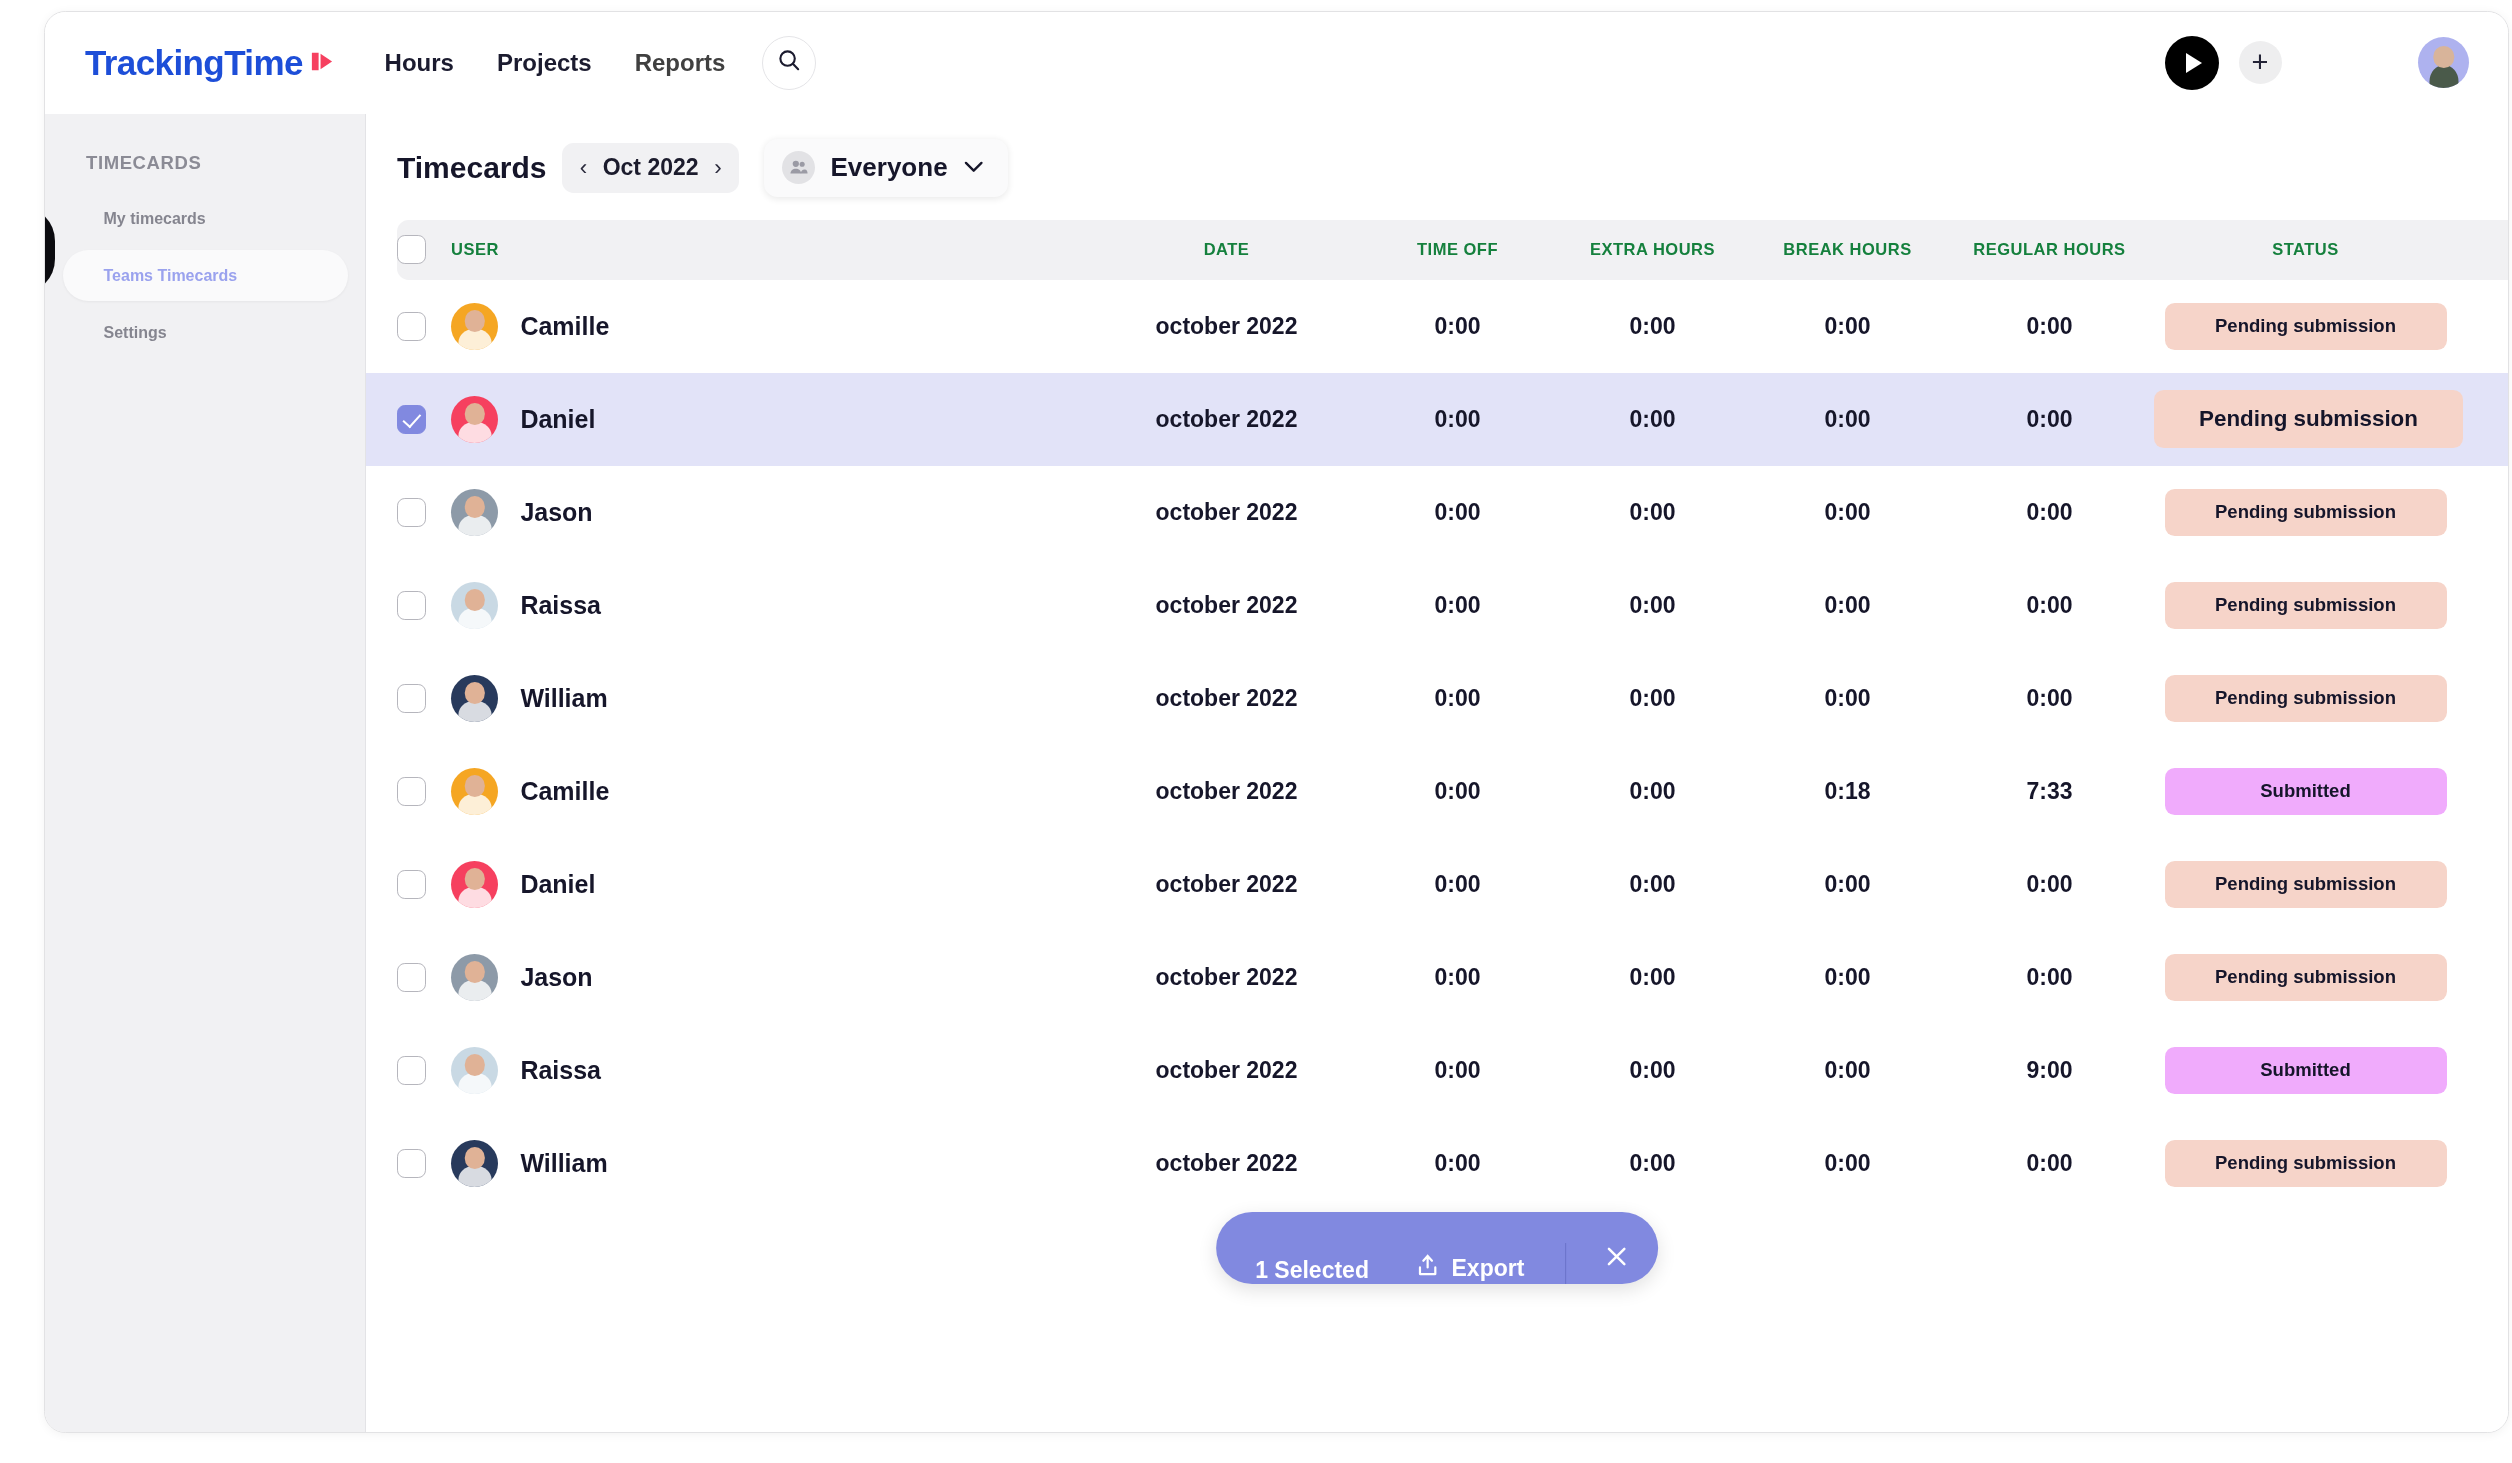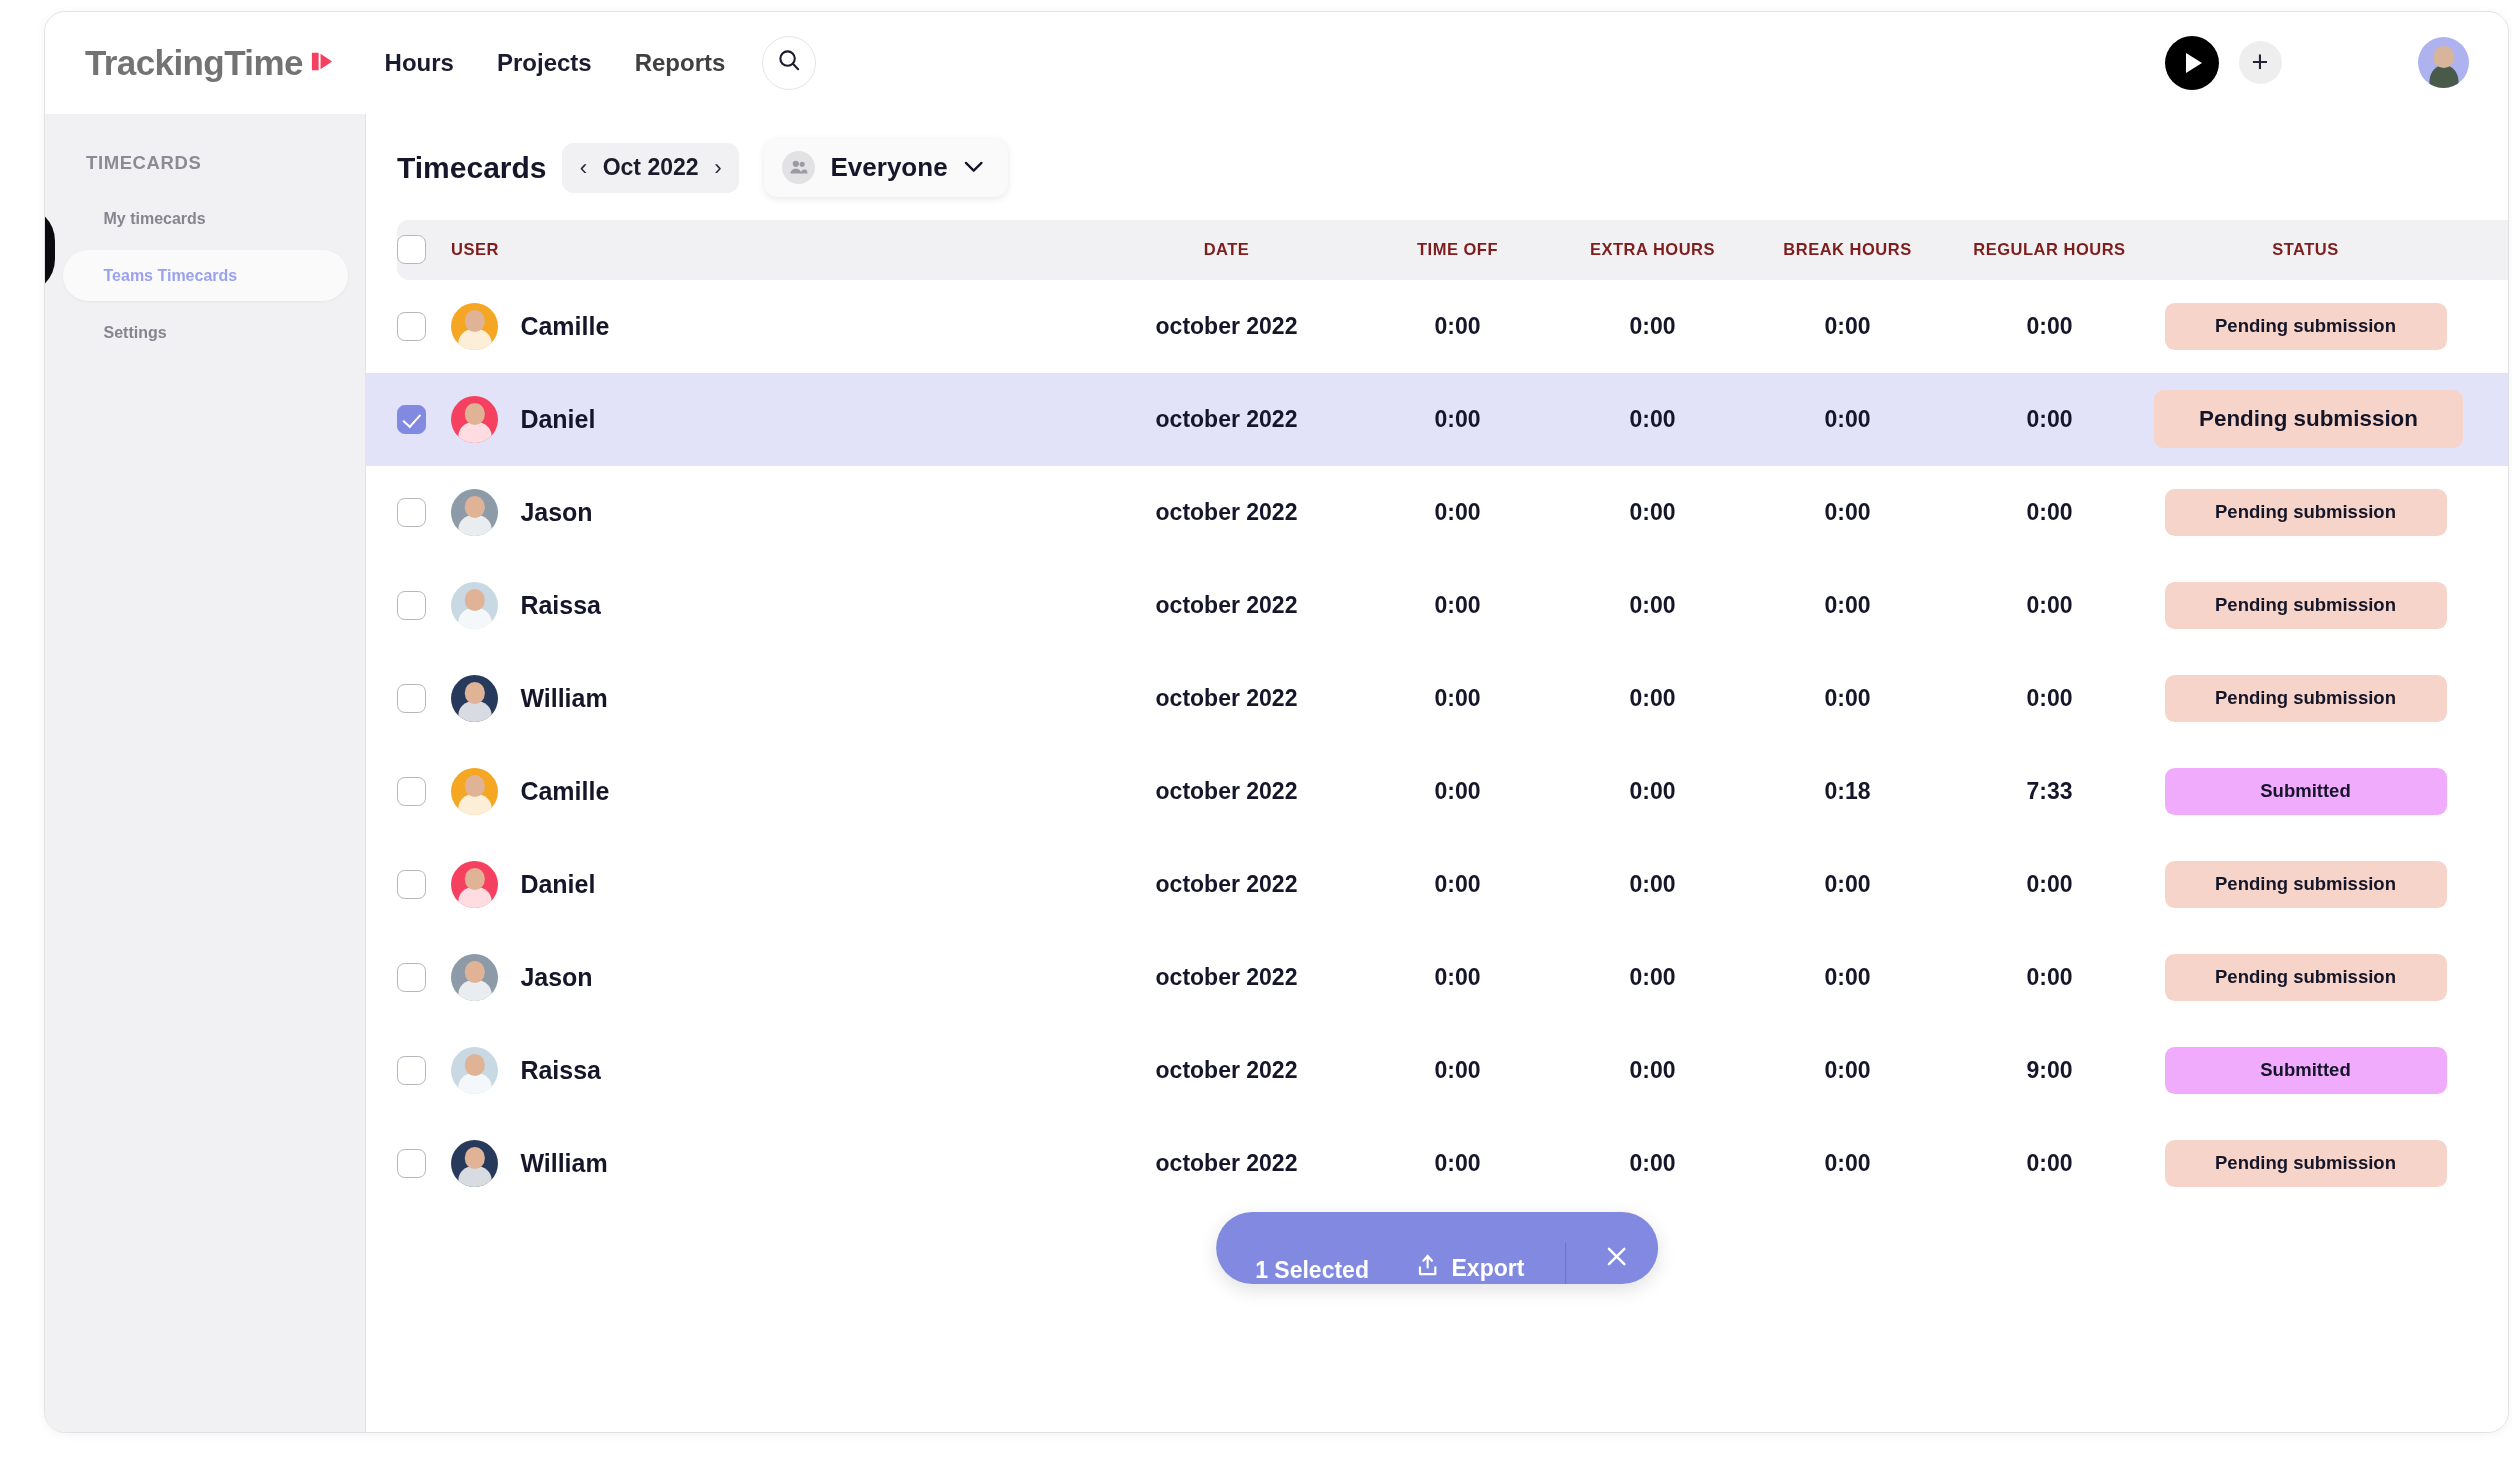--- a/index.html
+++ b/index.html
@@ -33,21 +33,21 @@
     display: flex;
     align-items: center;
     padding: 0 0 0 40px;
   }
 
   .brand {
     display: flex;
     align-items: baseline;
     font-size: 35px;
     font-weight: bold;
-    color: #737373;
+    color: #1d4ed8;
     letter-spacing: -0.6px;
     margin-right: 51px;
     white-space: nowrap;
   }
   .brand-mark {
     display: inline-block;
     margin-left: 5.8px;
     position: relative;
     top: -1px;
   }
@@ -224,21 +224,21 @@
     align-items: center;
     background: #f1f1f3;
     height: 60px;
     border-radius: 11.7px 0 0 11.7px;
     margin-left: 31px;
   }
   .th {
     font-size: 16.5px;
     font-weight: bold;
     letter-spacing: 0.5px;
-    color: #7f1d1d;
+    color: #15803d;
     text-transform: uppercase;
     white-space: nowrap;
   }
 
   .row {
     display: flex;
     align-items: center;
     height: 93px;
     margin-left: 0;
     padding-left: 31px;

